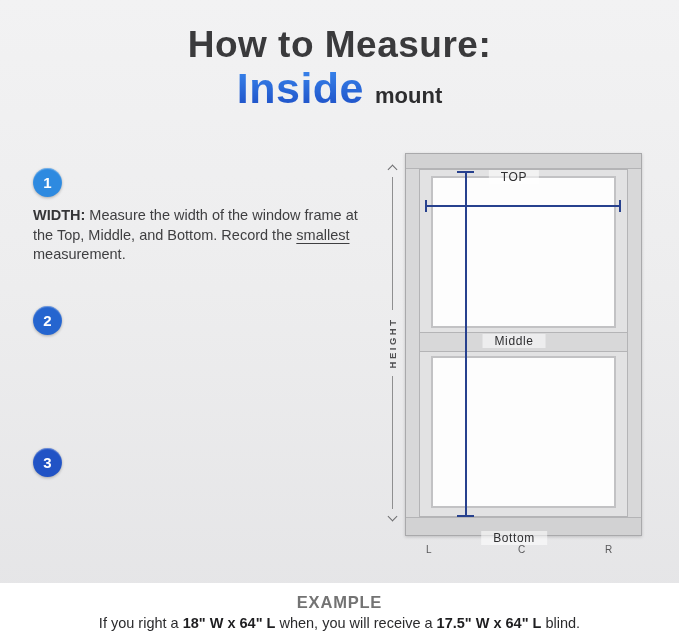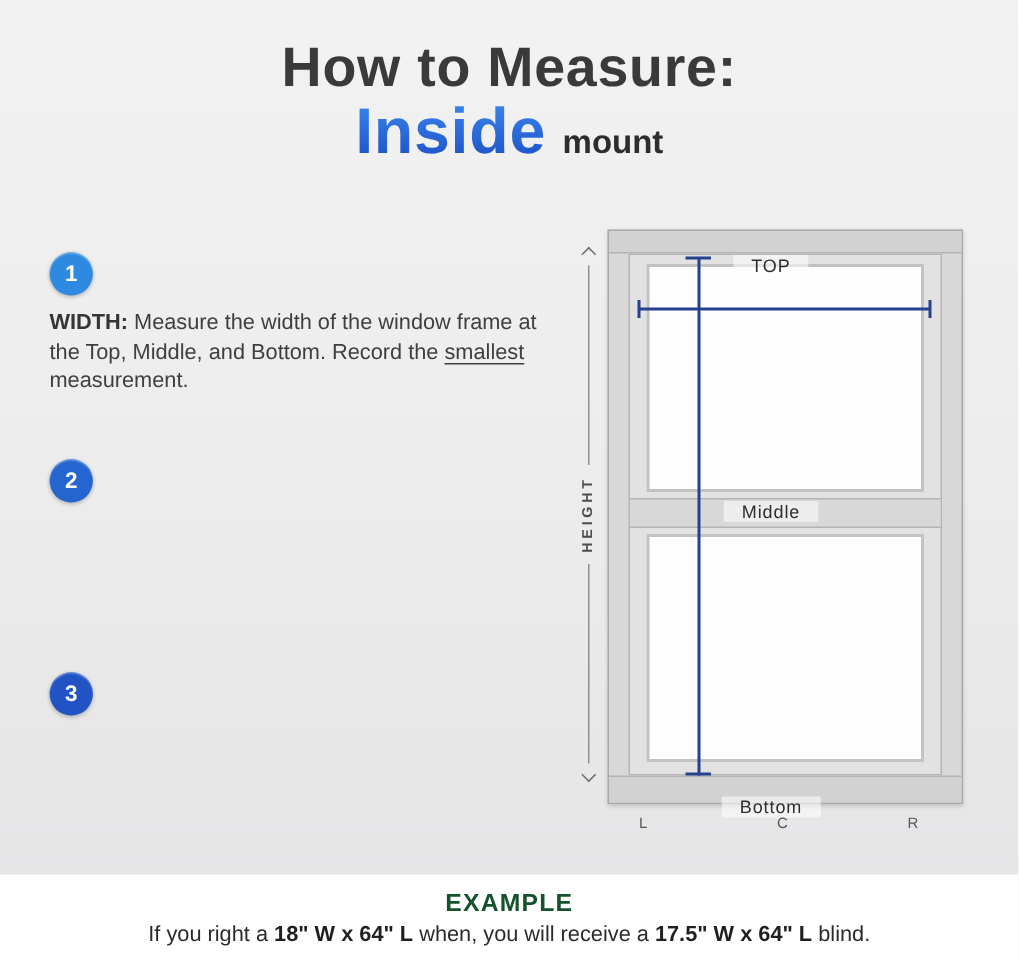--- a/index.html
+++ b/index.html
@@ -106,21 +106,21 @@
   .lcr-c { left:518px; top:544px; }
   .lcr-r { left:605px; top:544px; }
 
   
   .footer {
     position:absolute; left:0; right:0; top:583px; height:59px;
     background:#ffffff; text-align:center;
   }
   .example-heading {
     margin-top:10px; font-size:16.5px; font-weight:800;
-    color:#14532d; letter-spacing:0.8px;
+    color:#737373; letter-spacing:0.8px;
   }
   .example-text { margin-top:3px; font-size:14.5px; color:#2b2b2d; }
   .example-text b { color:#1f1f21; }
 </style>
 </head>
 <body>
 
 <div class="canvas">
 
   <div class="title-line1">How to Measure:</div>

